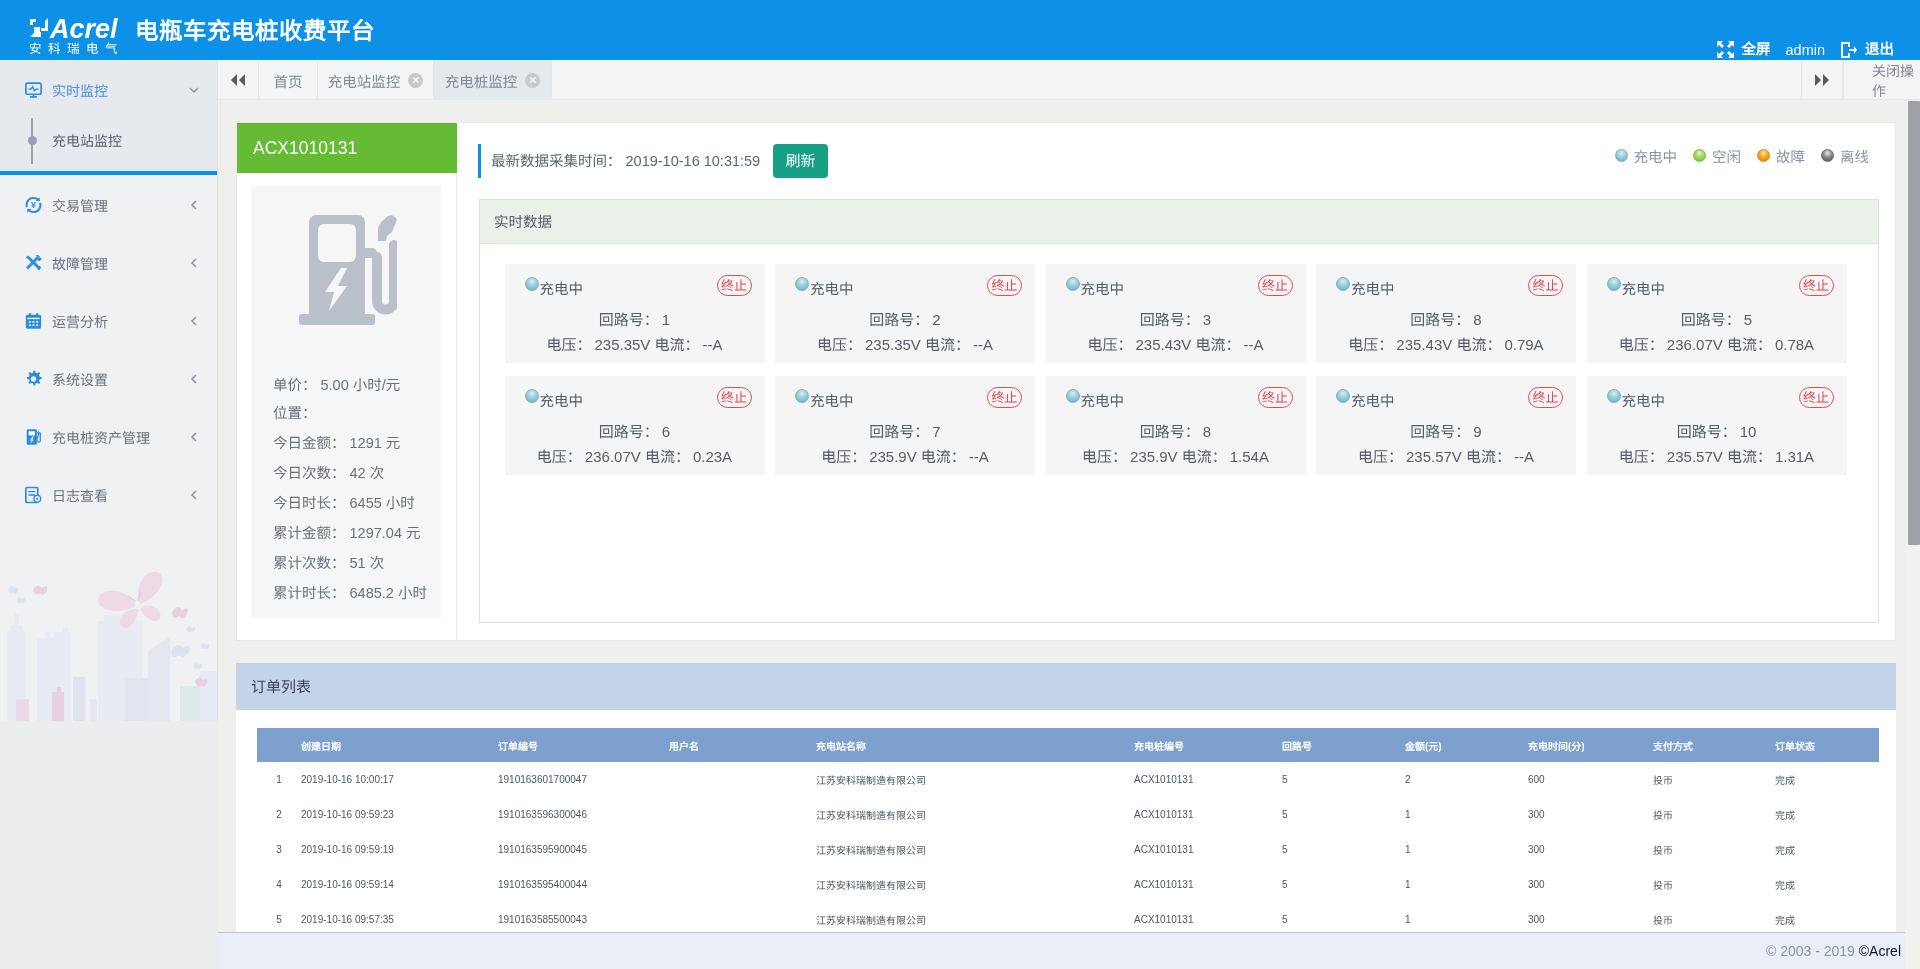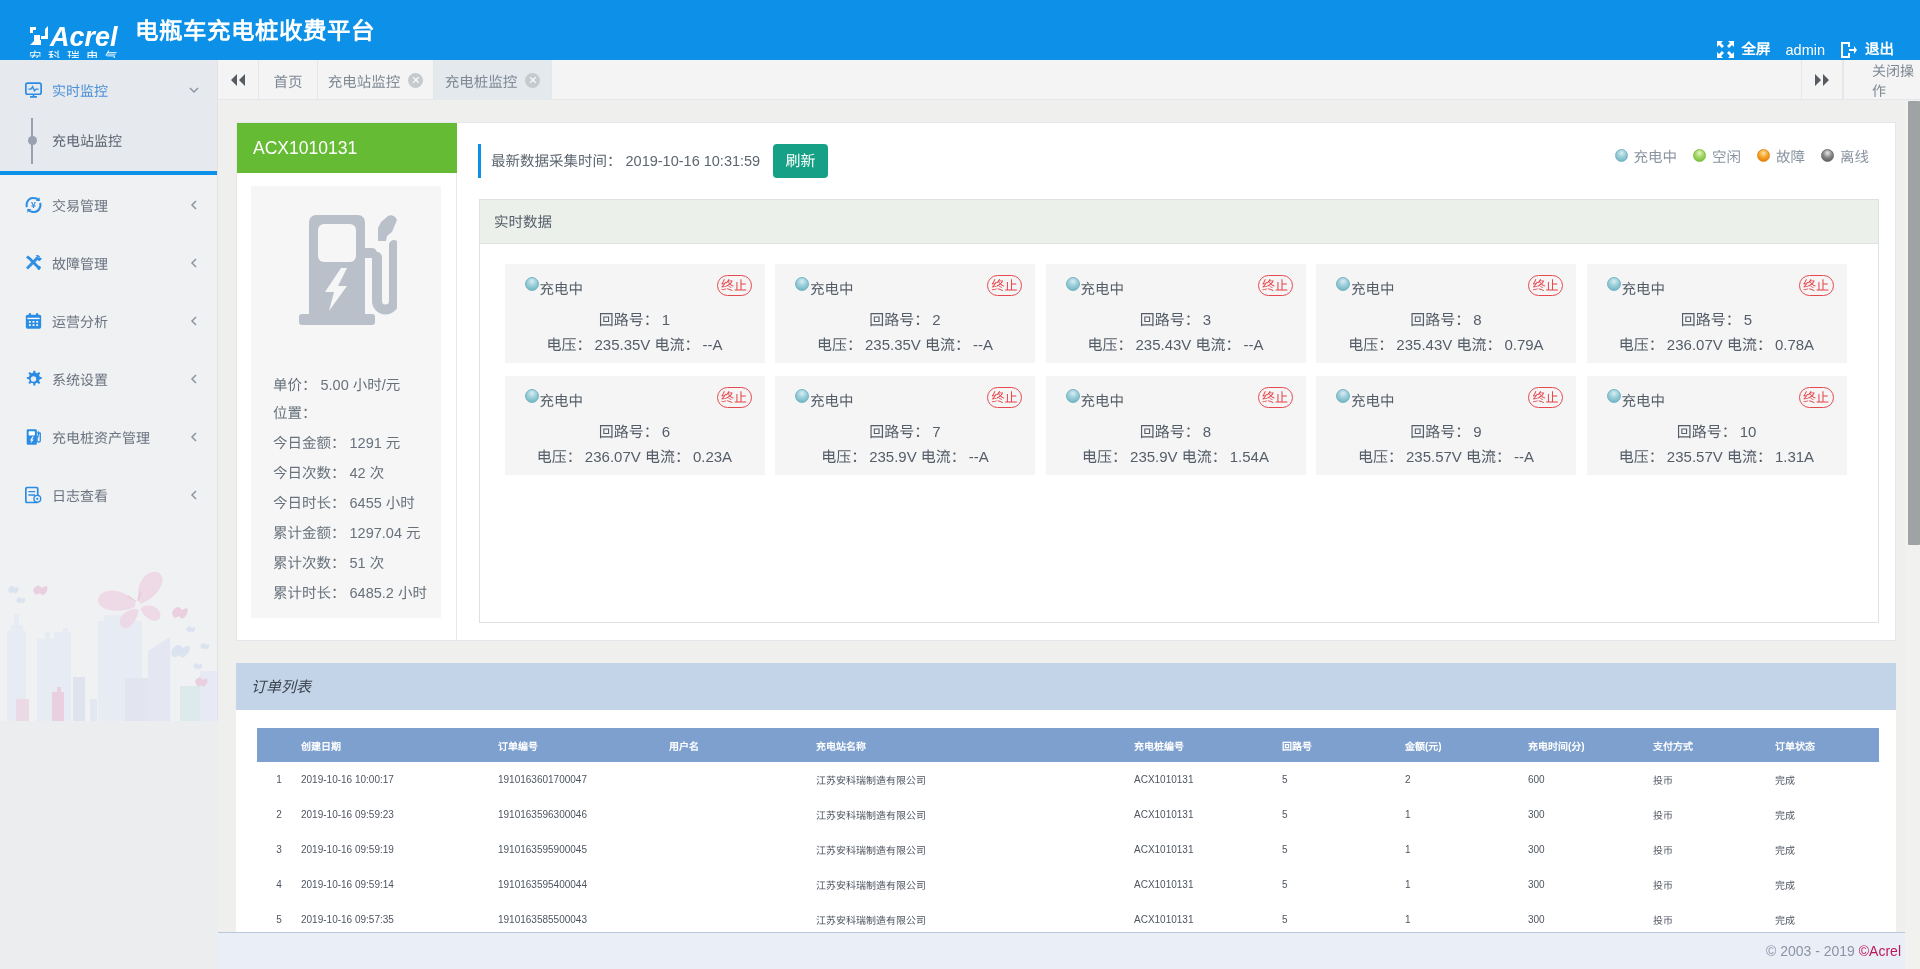--- a/index.html
+++ b/index.html
@@ -3,21 +3,21 @@
 <meta charset="utf-8">
 <title>电瓶车充电桩收费平台</title>
 <style>
 * { margin:0; padding:0; box-sizing:border-box; }
 html,body { width:1920px; height:969px; overflow:hidden; }
 body { font-family:"Liberation Sans", sans-serif; position:relative; background:#ecedee; }
 
 
 #header { position:absolute; left:0; top:0; width:1920px; height:58px; background:#0d90e8; }
 #blueline { position:absolute; left:0; top:58px; width:1920px; height:2px; background:#0d90e8; }
-#logo { position:absolute; left:0; top:12px; width:136px; height:58px; }
+#logo { position:absolute; left:0; top:4px; width:136px; height:58px; }
 #brand { position:absolute; left:50px; top:10px; color:#fff; font-size:27px; font-weight:bold; font-style:italic; letter-spacing:0; }
 #brandsub { position:absolute; left:29px; top:34px; color:#fff; font-size:12.5px; letter-spacing:6.5px; white-space:nowrap; }
 #apptitle { position:absolute; left:135px; top:12px; color:#fff; font-size:23.5px; font-weight:bold; letter-spacing:0.5px; }
 #hdr-right { position:absolute; right:26px; top:0; height:58px; display:flex; align-items:flex-end; color:#fff; font-size:14.5px; font-weight:bold; }
 
 
 #tabbar { position:absolute; left:218px; top:60px; width:1702px; height:40px; background:#f4f4f4; border-bottom:1px solid #e4e6e8; }
 .tabcell { position:absolute; top:0; height:40px; border-right:1px solid #e4e6e8; display:flex; align-items:center; justify-content:center; color:#7e8994; font-size:14.5px; }
 #tab-close { position:absolute; right:0; top:0; height:40px; width:77px; display:flex; align-items:center; justify-content:center; color:#7e8994; font-size:14px; border-left:1px solid #e4e6e8;padding-left:28px; }
 .closedot { display:inline-block; width:15px; height:15px; border-radius:50%; background:#c6cacd; color:#fff; font-size:11px; line-height:15px; text-align:center; margin-left:8px; }
@@ -53,30 +53,30 @@
 #rtpanel { position:absolute; left:242px; top:76px; width:1400px; height:424px; border:1px solid #dde1e4; background:#fff; }
 #rtpanel-hdr { position:absolute; left:0; top:0; width:1398px; height:44px; background:#ebf1ea; border-bottom:1px solid #dfe5da; color:#57606b; font-size:14.5px; line-height:44px; padding-left:14px; }
 .card { position:absolute; width:260px; height:99px; background:#f5f5f6; }
 .card .dot { position:absolute; left:20px; top:13px; width:14px; height:14px; border-radius:50%; background:radial-gradient(circle at 50% 28%, #d9eef2 0%, #9fd0da 40%, #62aebe 100%); border:1px solid #74b4c2; }
 .card .st { position:absolute; left:35px; top:13px; font-size:14.5px; color:#555e68; }
 .card .stop { position:absolute; right:13px; top:11px; width:35px; height:21px; border:1px solid #e5484d; border-radius:11px; color:#e5484d; font-size:13px; text-align:center; line-height:19px; }
 .card .l1 { position:absolute; left:0; top:44px; width:260px; text-align:center; font-size:15px; color:#555e68; }
 .card .l2 { position:absolute; left:0; top:69px; width:260px; text-align:center; font-size:15px; color:#555e68; white-space:nowrap; }
 
 
-#ord-strip { position:absolute; left:18px; top:563px; width:1660px; height:47px; background:#c3d4e8; color:#3c4450; font-size:15px; line-height:47px; padding-left:15px;font-style:italic; }
+#ord-strip { position:absolute; left:18px; top:563px; width:1660px; height:47px; background:#c3d4e8; color:#3c4450; font-size:15px; line-height:47px; padding-left:15px; }
 #ord-body { position:absolute; left:18px; top:610px; width:1660px; height:223px; background:#fff; overflow:hidden; }
 #ordtable { position:absolute; left:21px; top:18px; width:1622px; border-collapse:collapse; table-layout:fixed; font-size:10px; }
 #ordtable th { background:#7da0ce; color:#fff; font-weight:bold; text-align:left; height:34px; padding:0; }
 #ordtable td { height:35px; color:#4e5560; padding:0; }
 
 
 #footer { position:absolute; left:218px; top:932px; width:1687px; height:37px; background:#e9eef7; border-top:1px solid #bac8da; }
 #footer .ct { position:absolute; right:4px; top:0; height:36px; line-height:36px; font-size:14px; color:#8a94a5; }
-#footer .ct a { color:#be185d; text-decoration:none;text-align:right; }
+#footer .ct a { color:#0f172a; text-decoration:none;text-align:right; }
 
 
 #sbar { position:absolute; left:1905px; top:100px; width:15px; height:869px; background:#f1f1f0; }
 #sthumb { position:absolute; left:1908px; top:101px; width:12px; height:444px; background:#a0a3a6; border-radius:1px; }
 </style>
 </head>
 <body>
 
 <div id="header">
   <div id="logo">

